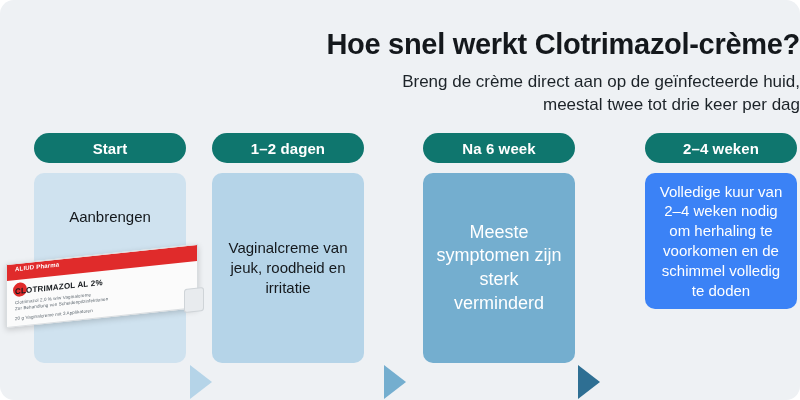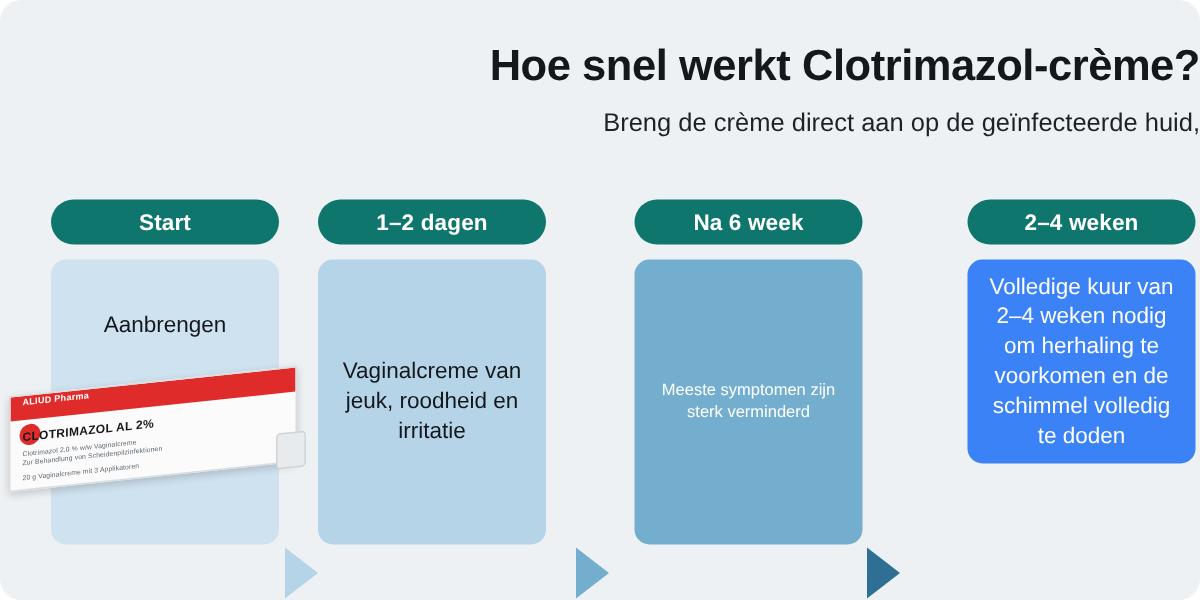--- a/index.html
+++ b/index.html
@@ -104,21 +104,21 @@
   .body-2 {
     background: #b5d4e8;
     height: 190px;
     color: #14181c;
     font-size: 15px;
   }
   .body-3 {
     background: #74aecf;
     height: 190px;
     color: #ffffff;
-    font-size: 11px;
+    font-size: 18px;
   }
   .body-4 {
     background: #3b82f6;
     height: 136px;
     color: #ffffff;
     font-size: 15px;
   }
 
   
   .arrow {
@@ -221,20 +221,21 @@
 </style>
 </head>
 <body>
 
 <div class="canvas">
 
   <div class="header">
     <h1 class="title">Hoe snel werkt Clotrimazol-crème?</h1>
     <p class="subtitle">
       <span class="line">Breng de crème direct aan op de geïnfecteerde huid,</span>
+      <span class="line">meestal twee tot drie keer per dag</span>
     </p>
   </div>
 
   <div class="steps">
 
     <div class="step step-1">
       <div class="pill">Start</div>
       <div class="body-box body-1">Aanbrengen</div>
     </div>
 

